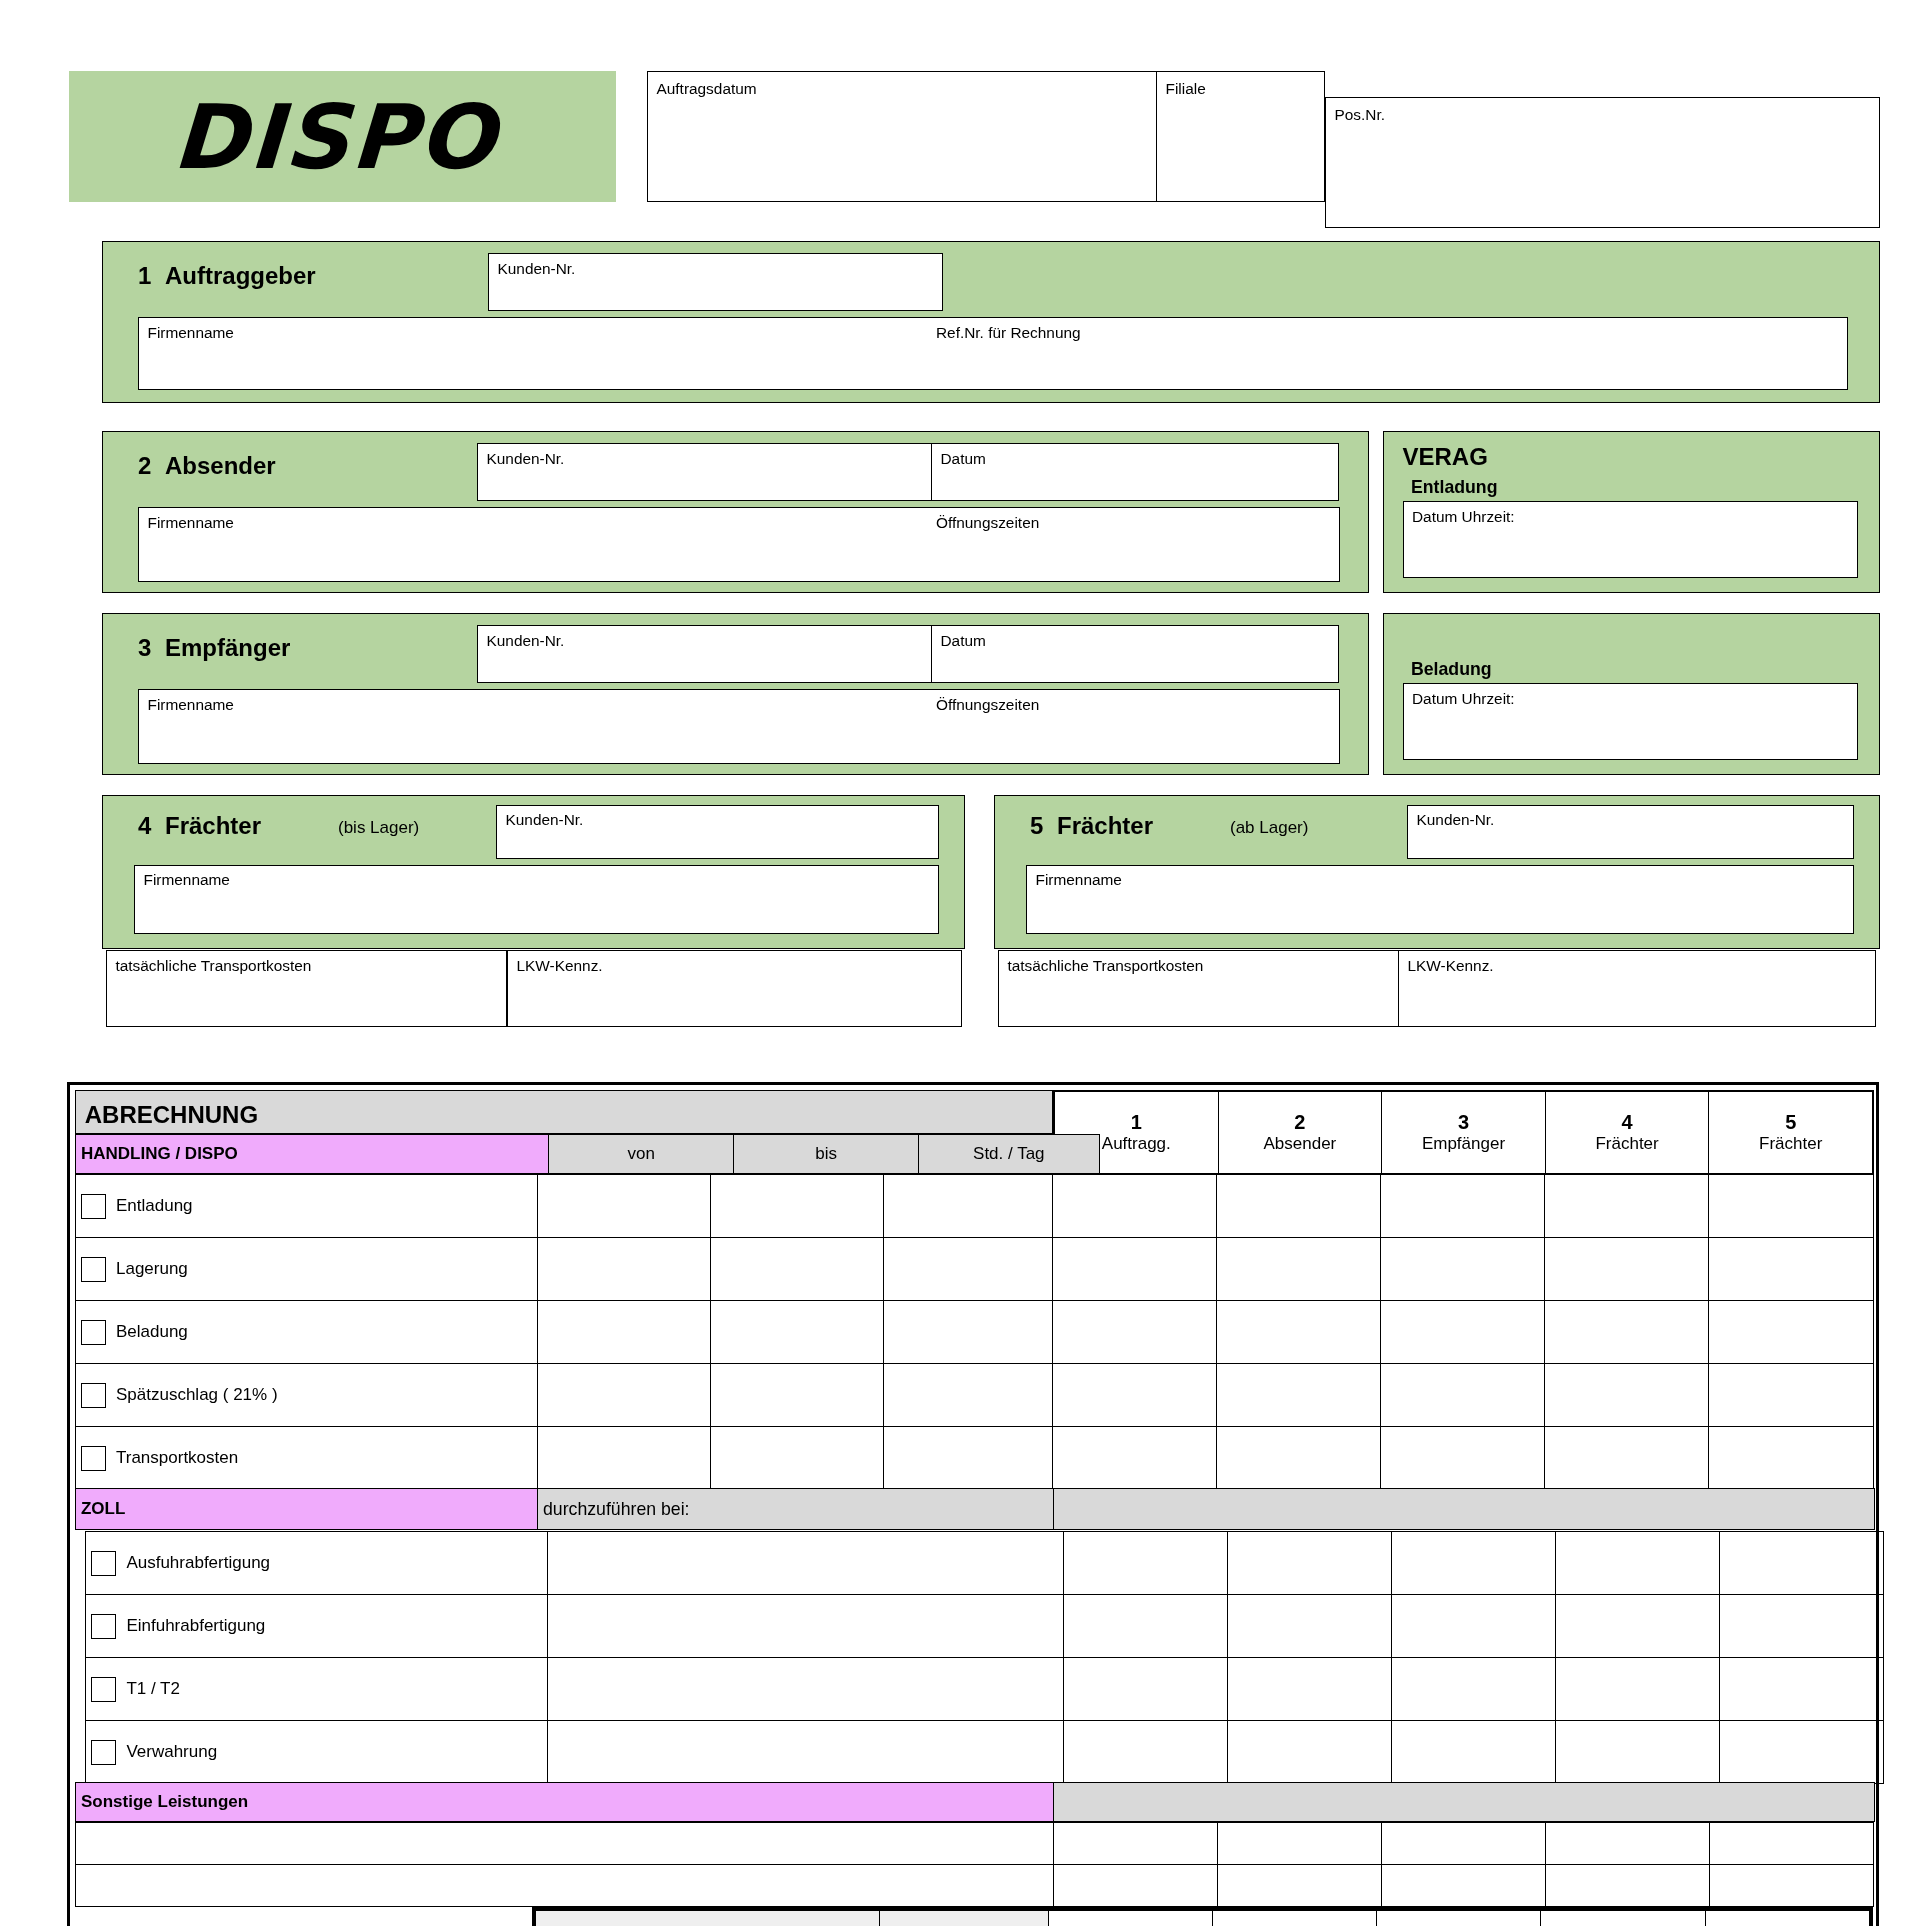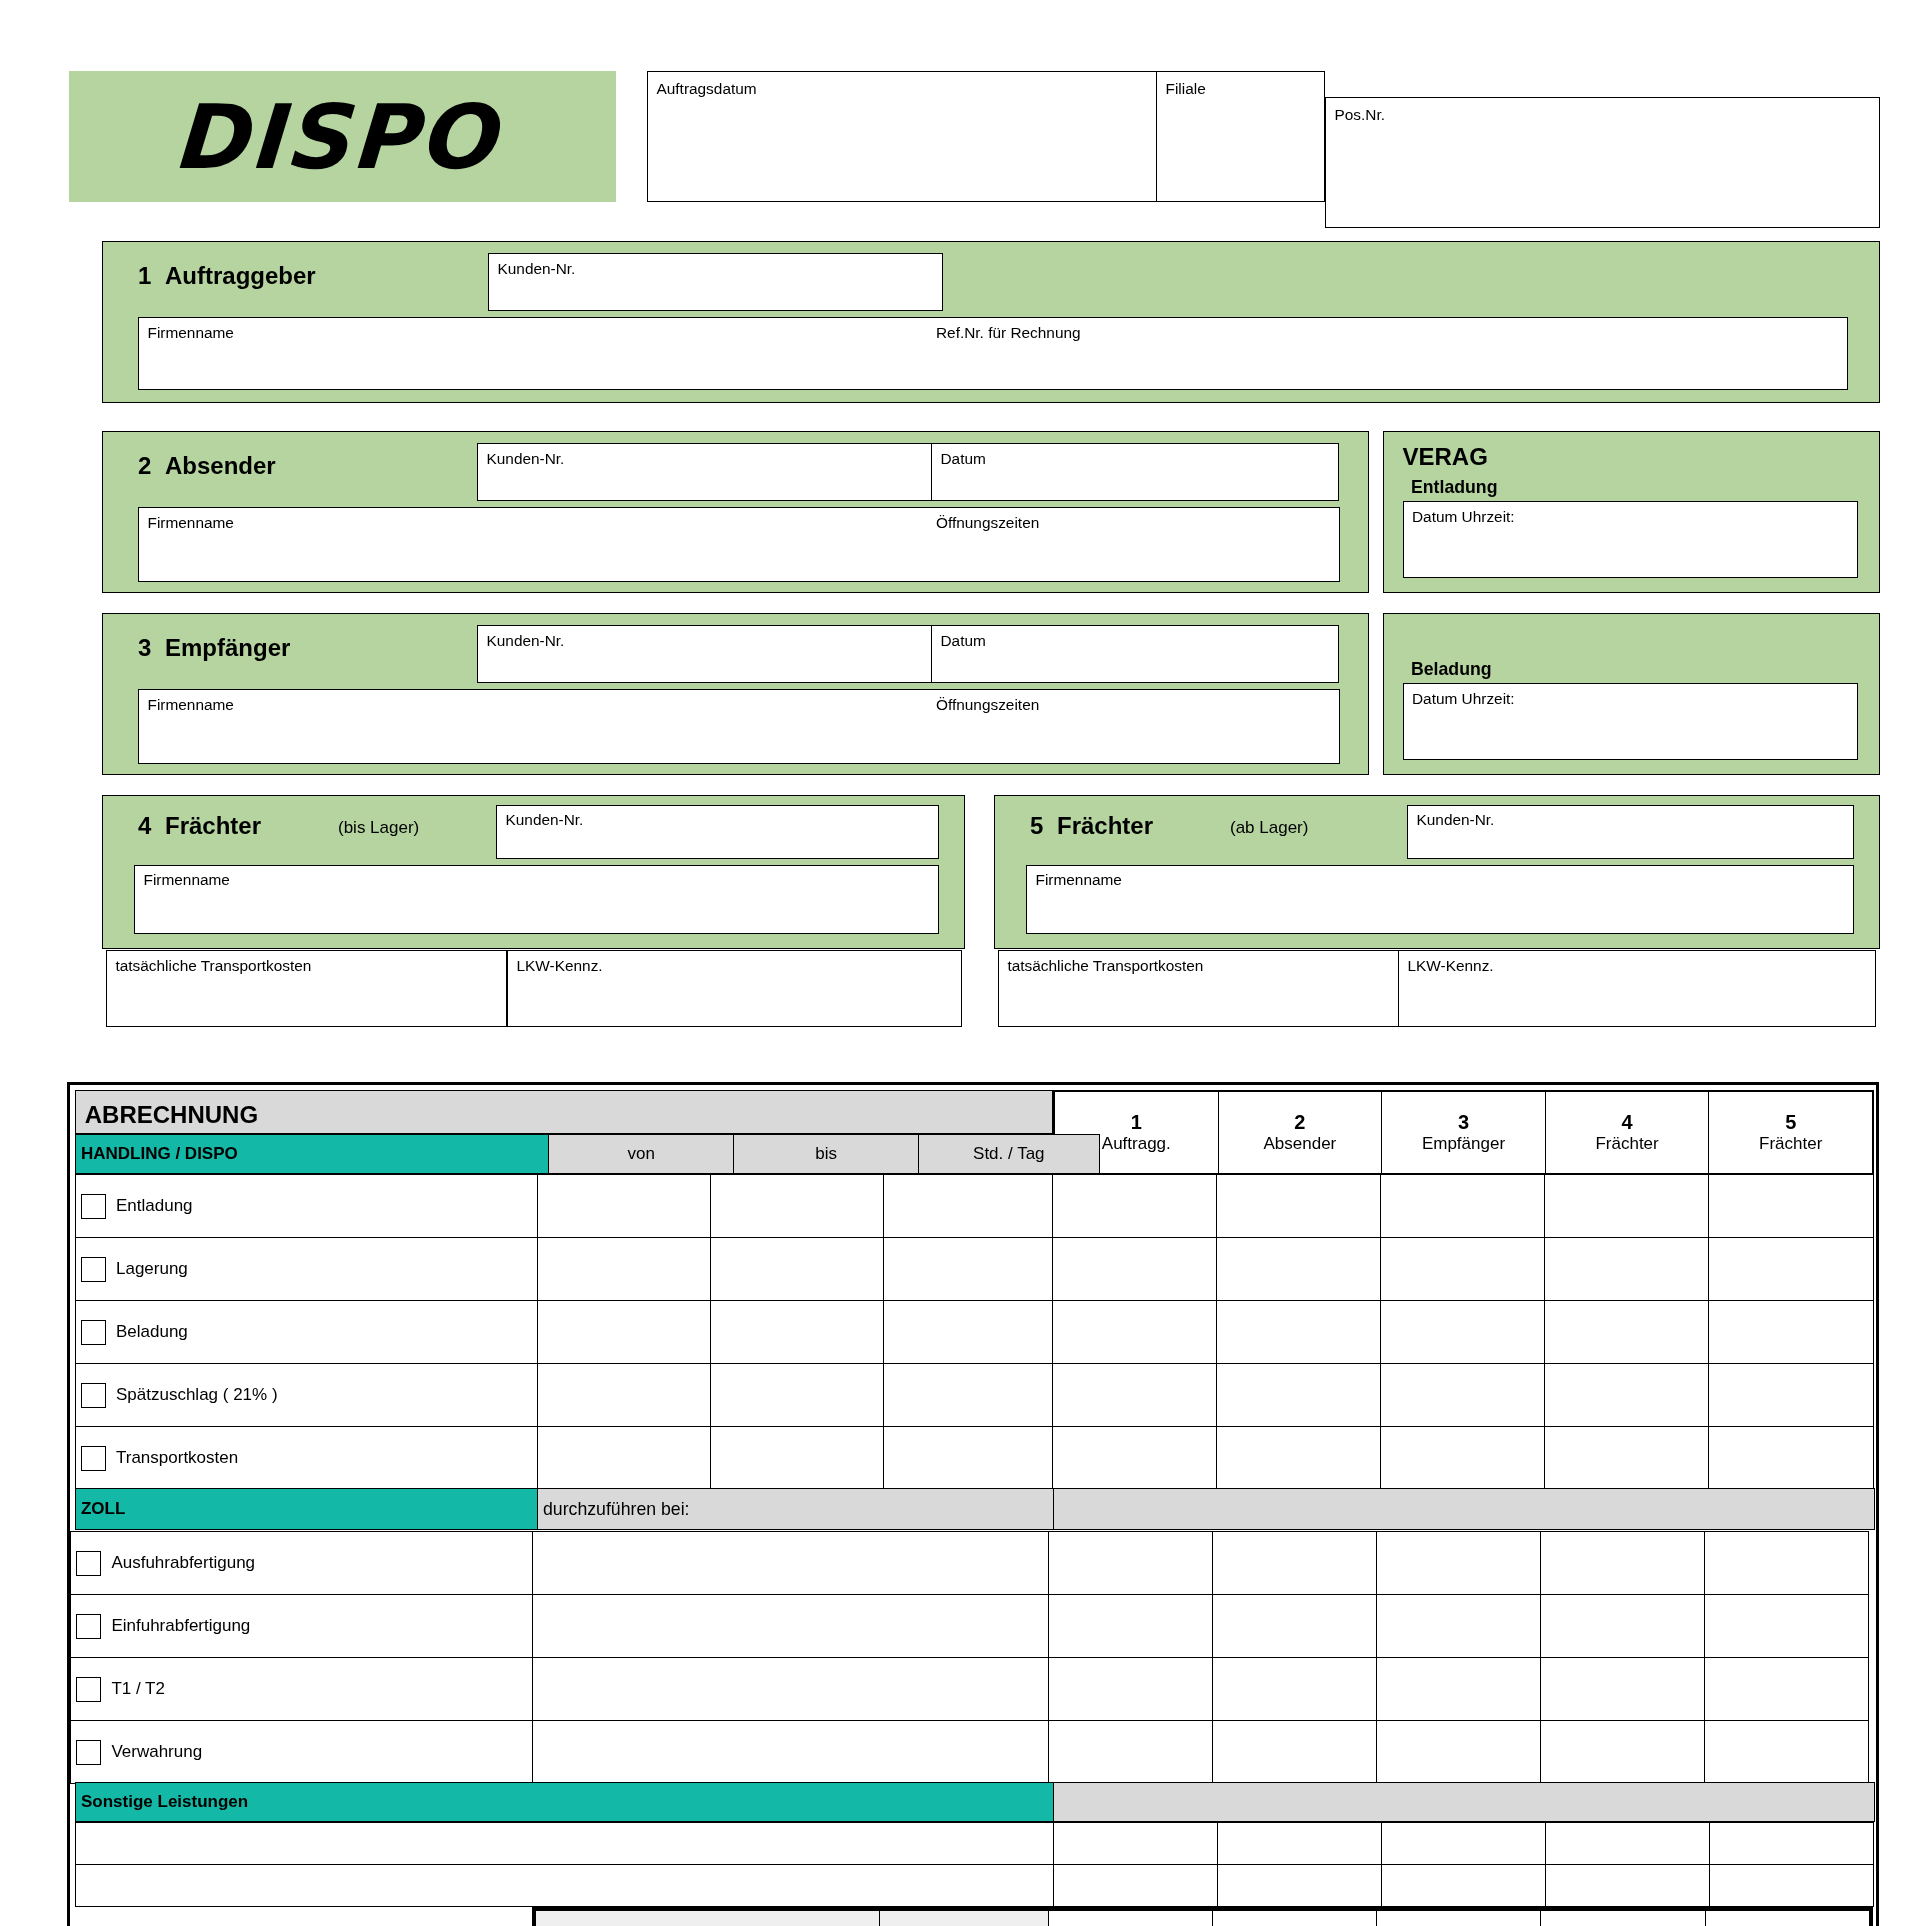--- a/index.html
+++ b/index.html
@@ -82,21 +82,21 @@
   .chk {
     display: inline-block;
     width: 23px; height: 23px;
     border: 1.2px solid #000;
     background: #fff;
     vertical-align: middle;
     margin-right: 10px;
   }
   .row-label { text-align: left; font-size: 17.7px; }
   .sec-head {
-    background: #14b8a6;
+    background: #f0abfc;
     font-weight: bold;
     font-size: 20px;
     text-align: left;
   }
   .col-head {
     background: #ffffff;
     text-align: center;
     font-size: 17px;
   }
   .col-head b { display: block; font-size: 20px; }
@@ -366,21 +366,21 @@
         <tbody>
               <tr>
           <td class="sec-head">ZOLL</td>
           <td class="grey" style="text-align:left; font-size:17.7px;">durchzuführen bei:</td>
           <td class="grey"></td>
         </tr>
       </tbody>
           </table>
     </div>
 
-    <div class="abs" style="left:0; top:446px; width:1799px; height:251px;">
+    <div class="abs" style="left:15px; top:446px; width:1799px; height:251px;">
       <table class="abr-tbl" style="height:100%;">
         <colgroup>
           <col style="width:462px">
               <col style="width:516px">
           <col style="width:164px">
               <col style="width:164px">
               <col style="width:164px">
               <col style="width:164px">
               <col style="width:164px">
         </colgroup>

